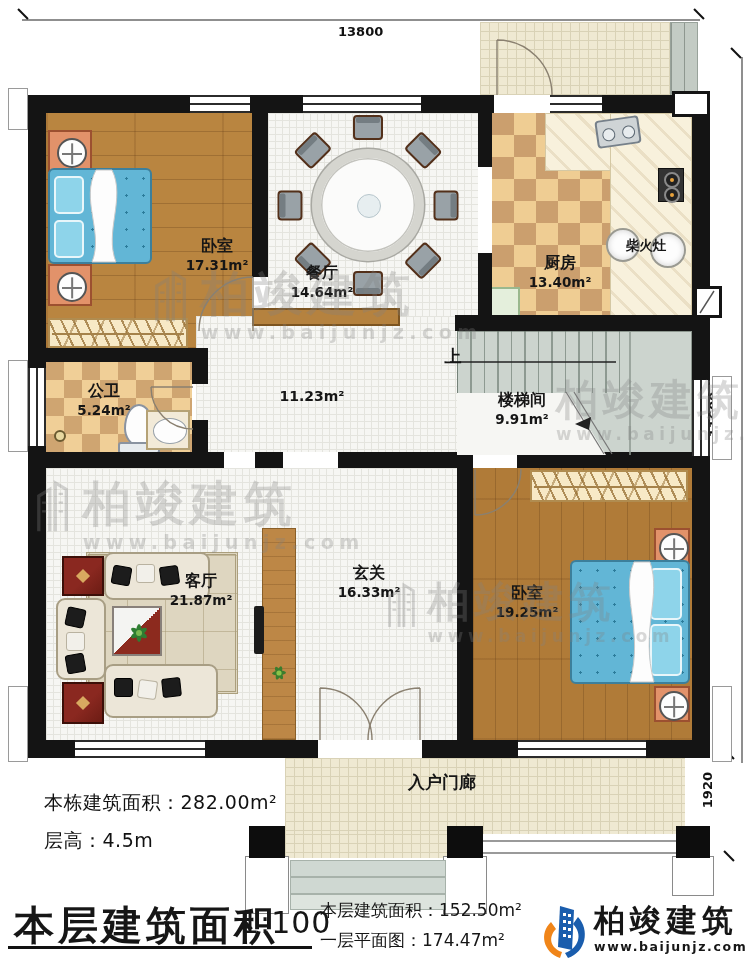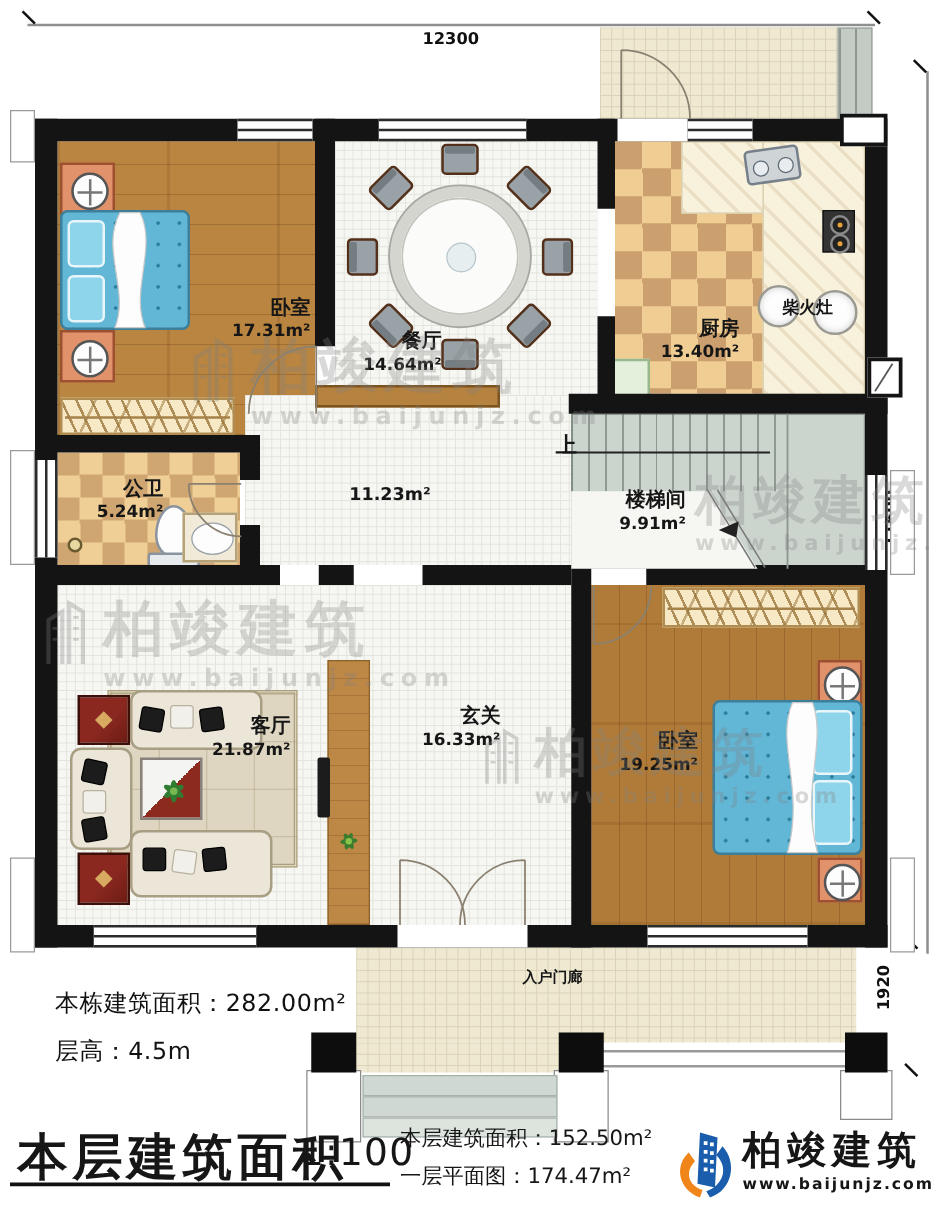--- a/index.html
+++ b/index.html
@@ -28,21 +28,21 @@
   .wall{background:#141414;z-index:5;}
   .winh,.winv{z-index:6;box-sizing:border-box;}
   .winh{background:#fff;border-top:2px solid #2b2b2b;border-bottom:2px solid #2b2b2b;}
   .winh i{position:absolute;left:0;right:0;top:50%;margin-top:-1px;height:1.5px;background:#2b2b2b;}
   .winv{background:#fff;border-left:2px solid #2b2b2b;border-right:2px solid #2b2b2b;}
   .winv i{position:absolute;top:0;bottom:0;left:50%;margin-left:-1px;width:1.5px;background:#2b2b2b;}
   .opening{background:#fff;z-index:6;}
   .sill{background:#fff;border:1px solid #9a9a9a;box-sizing:border-box;z-index:1;}
 
   
-  .rlabel{transform:translate(-50%,-50%);text-align:right;line-height:1.3;white-space:nowrap;z-index:7;}
+  .rlabel{transform:translate(-50%,-50%);text-align:center;line-height:1.3;white-space:nowrap;z-index:7;}
   .rname{display:block;font-size:16px;font-weight:bold;}
   .rarea{display:block;font-size:13.5px;font-weight:bold;}
   .single{font-size:14px;font-weight:bold;z-index:7;transform:translate(-50%,-50%);white-space:nowrap;}
 
   
   .furn{z-index:3;box-sizing:border-box;}
   .nstand{background:#e2926a;border:2px solid #9c5030;}
   .lamp{position:absolute;left:50%;top:50%;width:26px;height:26px;margin:-13px 0 0 -13px;background:#fdfdfd;border:2px solid #555;border-radius:50%;}
   .lamp::before,.lamp::after{content:"";position:absolute;left:10%;right:10%;top:50%;height:1.5px;background:#777;}
   .lamp::after{transform:rotate(90deg);}
@@ -99,21 +99,21 @@
   svg.overlay{position:absolute;left:0;top:0;z-index:6;pointer-events:none;}
 </style>
 </head>
 <body>
 
 <div class="canvas">
 
   <div class="abs dline" style="left:22px;top:19px;width:678px;height:1.5px"></div>
   <div class="abs tick" style="left:16px;top:13px"></div>
   <div class="abs tick" style="left:692px;top:13px"></div>
-  <div class="abs dimlab" style="left:338px;top:24px">12300</div>
+  <div class="abs dimlab" style="left:338px;top:24px">13800</div>
 
   <div class="abs dline" style="left:741px;top:57px;width:1.5px;height:706px"></div>
   <div class="abs tick" style="left:729px;top:52px"></div>
   <div class="abs dimlab vert" style="left:706px;top:392px">11600</div>
   <div class="abs tick" style="left:722px;top:753px"></div>
   <div class="abs tick" style="left:722px;top:855px"></div>
   <div class="abs dimlab vert" style="left:700px;top:772px">1920</div>
 
   <div class="abs tile-cream" style="left:480px;top:22px;width:190px;height:73px"></div>
   <div class="abs" style="left:670px;top:22px;width:28px;height:73px;background:#c3cbc4;background-image:repeating-linear-gradient(90deg,rgba(90,100,92,.5) 0 1.5px,transparent 1.5px 13px);border:1px solid #98a29a;box-sizing:border-box"></div>
@@ -332,21 +332,21 @@
     <span class="rname">玄关</span>
     <span class="rarea">16.33m²</span>
   </div>
   <div class="abs rlabel" style="left:527px;top:602px">
     <span class="rname">卧室</span>
     <span class="rarea">19.25m²</span>
   </div>
 
   <div class="abs tile-cream" style="left:285px;top:758px;width:400px;height:76px"></div>
   <div class="abs tile-cream" style="left:285px;top:834px;width:163px;height:24px"></div>
-  <div class="abs single" style="left:442px;top:782px;font-size:12px">入户门廊</div>
+  <div class="abs single" style="left:442px;top:782px;font-size:17px">入户门廊</div>
   <div class="abs rail" style="left:482px;top:840px;width:195px;height:1.5px"></div>
   <div class="abs rail" style="left:482px;top:852px;width:195px;height:1.5px"></div>
   <div class="abs pedestal" style="left:245px;top:856px;width:44px;height:58px"></div>
   <div class="abs pedestal" style="left:443px;top:856px;width:44px;height:58px"></div>
   <div class="abs pedestal" style="left:672px;top:856px;width:42px;height:40px"></div>
   <div class="abs column" style="left:249px;top:826px;width:36px;height:32px"></div>
   <div class="abs column" style="left:447px;top:826px;width:36px;height:32px"></div>
   <div class="abs column" style="left:676px;top:826px;width:34px;height:32px"></div>
   <div class="abs step" style="left:290px;top:860px;width:156px;height:17px"></div>
   <div class="abs step" style="left:290px;top:877px;width:156px;height:17px"></div>

